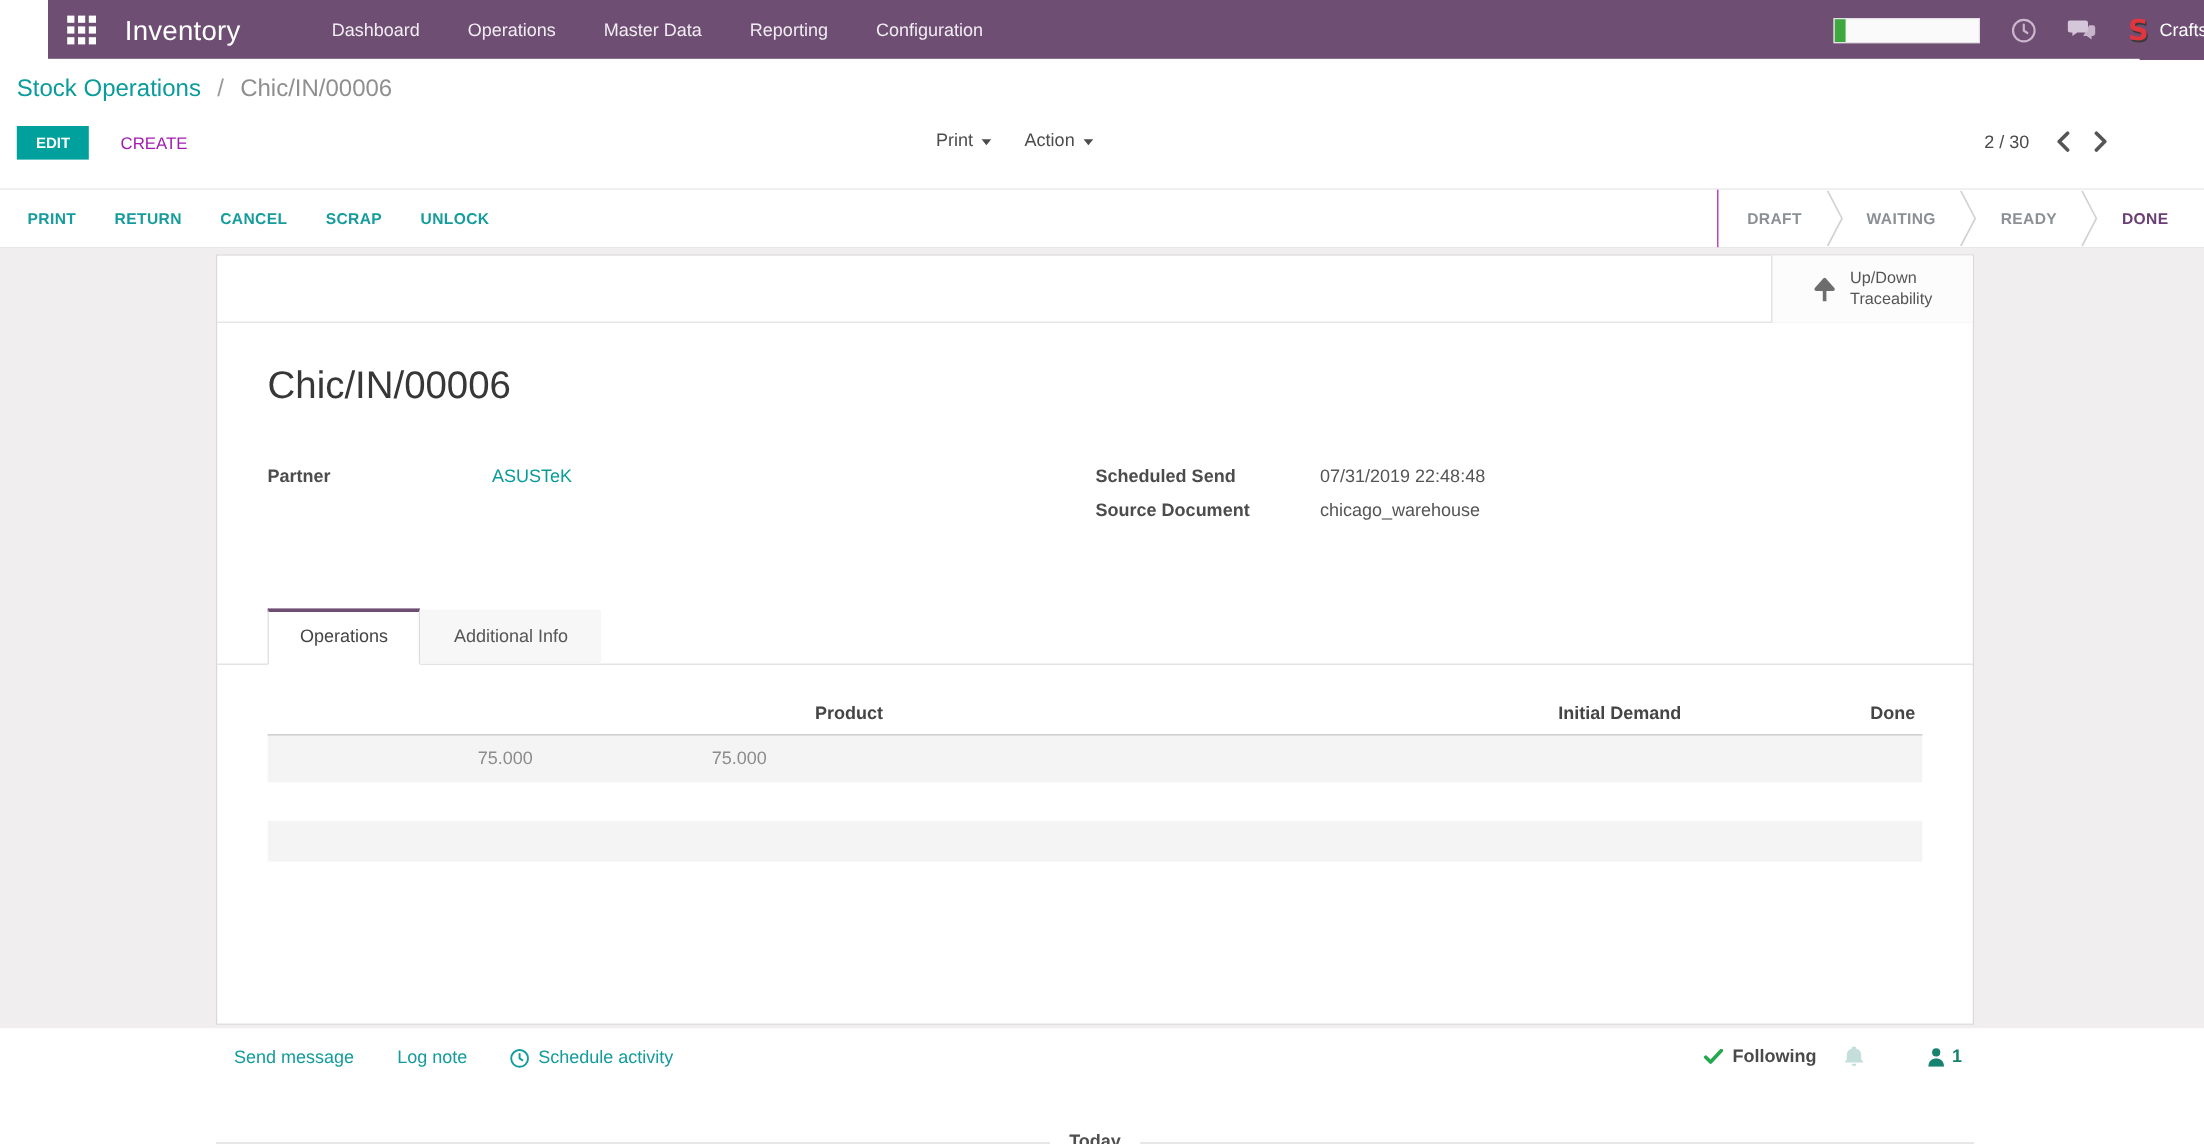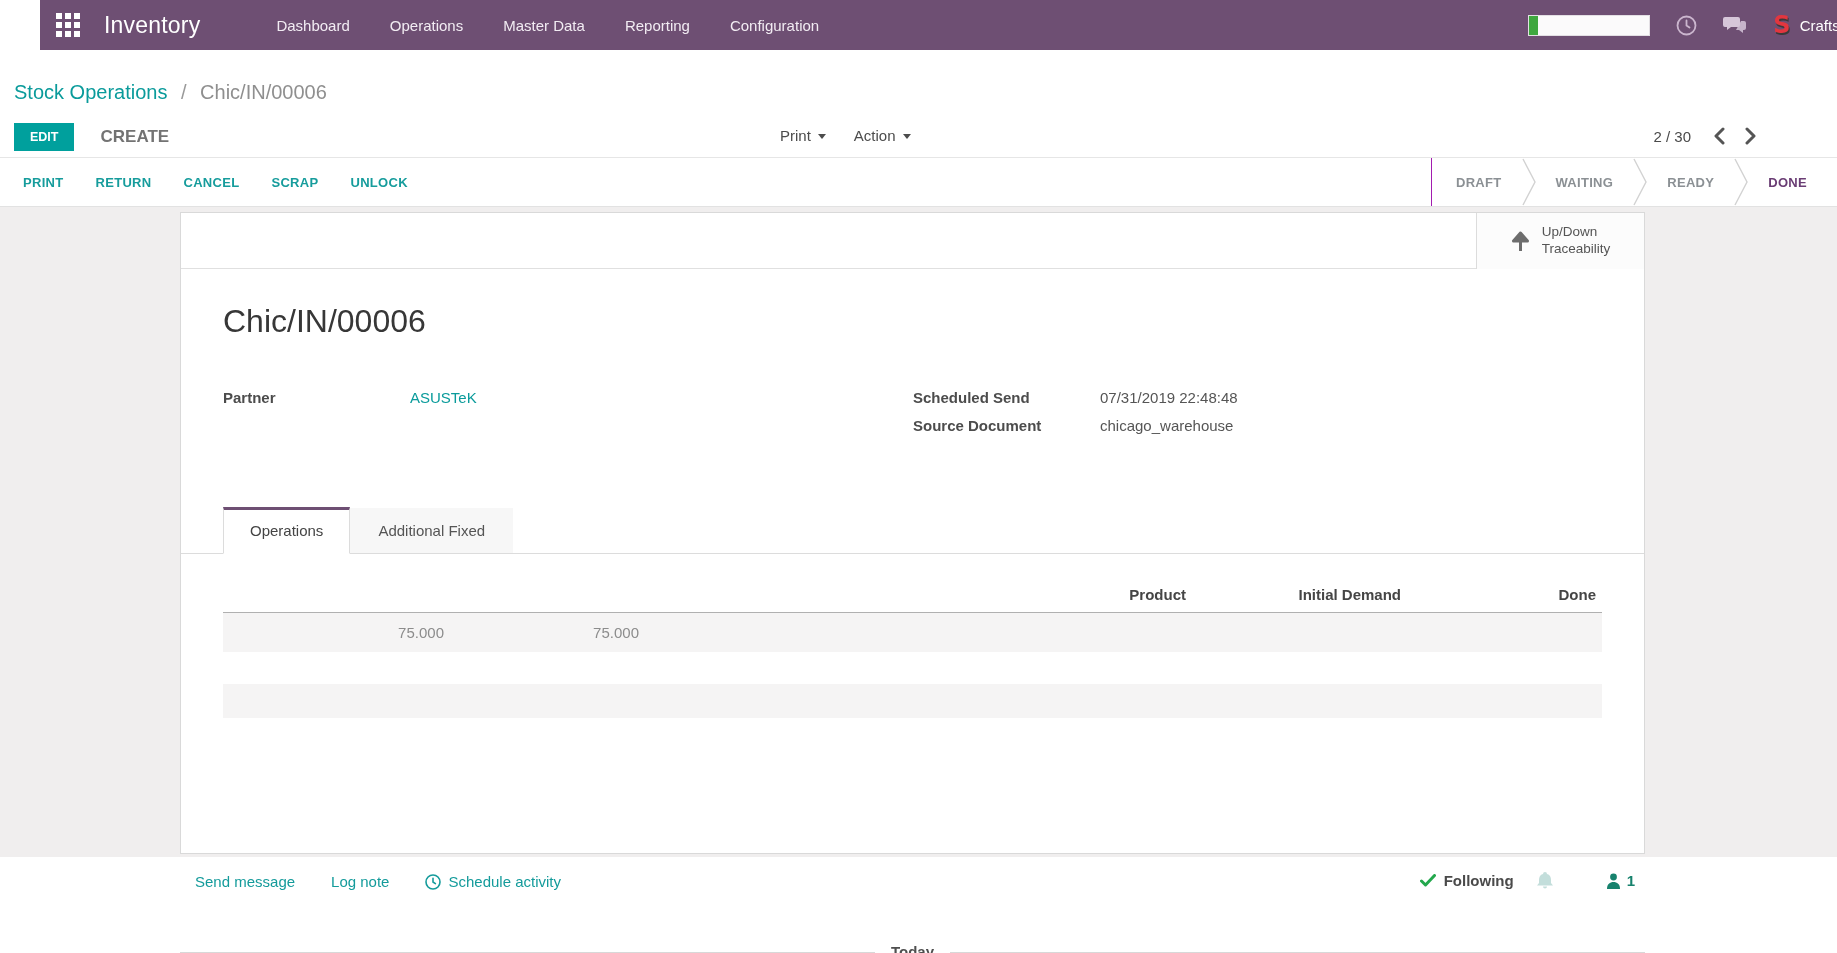--- a/index.html
+++ b/index.html
@@ -19,29 +19,29 @@
   .timer-widget { width:122px; height:21px; background:#fbfafb; border:1px solid #e3dfe4;
     position:relative; cursor:pointer; }
   .timer-fill { position:absolute; left:0; top:0; bottom:0; width:9px; background:#3fa73f; }
   .nav-icon { cursor:pointer; display:flex; align-items:center; }
   .user-block { display:flex; align-items:center; gap:9px; cursor:pointer; }
   .avatar-logo { font-size:24px; font-weight:900; color:#e2363f; line-height:1;
     text-shadow:1px 2px 0 #3a3a3a; font-family:"DejaVu Sans", sans-serif; }
   .user-name { color:#fff; font-size:15px; }
 
   
-  .control-panel { position:absolute; top:67px; left:0; width:1783px; height:107px; background:#fff; }
+  .control-panel { position:absolute; top:49px; left:0; width:1783px; height:107px; background:#fff; }
   .breadcrumb { position:absolute; top:14px; left:14px; font-size:20px; }
   .breadcrumb .bc-parent { color:#0a9b9b; cursor:pointer; }
   .breadcrumb .bc-sep { color:#9a9a9a; margin:0 8px; }
   .breadcrumb .bc-current { color:#8f8f8f; }
   .cp-buttons { position:absolute; top:56px; left:14px; display:flex; align-items:center; gap:26px; }
   .btn-edit { background:#00a09d; color:#fff; border:none; font-size:12.5px; font-weight:700;
     padding:7px 16px; cursor:pointer; font-family:inherit; }
-  .btn-create { background:none; border:none; color:#737373; font-size:17px; font-weight:700;
+  .btn-create { background:none; border:none; color:#a21caf; font-size:14px; font-weight:400;
     cursor:pointer; font-family:inherit; }
   .cp-dropdowns { position:absolute; top:60px; left:780px; display:flex; gap:28px; }
   .dropdown-toggle { display:flex; align-items:center; gap:7px; font-size:15px; color:#4c4c4c;
     cursor:pointer; font-weight:500; }
   .caret { width:0; height:0; border-left:4px solid transparent; border-right:4px solid transparent;
     border-top:5px solid #4c4c4c; margin-top:2px; }
   .pager { position:absolute; top:60px; right:26px; display:flex; align-items:center; gap:22px; }
   .pager-value { font-size:15px; color:#4a4a4a; }
   .pager-arrows { display:flex; gap:20px; }
   .pager-arrows svg { cursor:pointer; }
@@ -86,21 +86,21 @@
   .tab { font-size:15px; cursor:pointer; }
   .tab.active { background:#fff; color:#444; border:1px solid #dcdcdc; border-top:3px solid #6e4f73;
     border-bottom:1px solid #fff; margin-bottom:-1px; padding:12px 26px 14px; }
   .tab.inactive { background:#f7f7f7; color:#555; padding:14px 28px; }
 
   .o-table { margin:26px 42px 0; }
   .t-head { display:flex; padding:6px 6px 9px; border-bottom:1px solid #b0b0b0;
     font-size:15px; font-weight:700; color:#454545; }
   .t-row { display:flex; padding:11px 6px; background:#f5f4f4; font-size:15px; color:#8c8c8c;
     cursor:pointer; }
-  .col-product { flex:1; text-align:right; }
+  .col-product { flex:1; text-align:center; }
   .col-demand { width:215px; text-align:right; }
   .col-done { width:195px; text-align:right; }
   .t-empty { margin:32px 42px 0; height:34px; background:#f5f4f4; }
 
   
   .chatter { position:absolute; top:857px; left:0; width:1837px; height:96px; background:#fff; }
   .chatter-inner { position:absolute; left:180px; top:0; width:1465px; height:96px; }
   .chat-buttons { position:absolute; left:15px; top:16px; display:flex; align-items:center; gap:36px; }
   .chat-btn { background:none; border:none; color:#149b9b; font-size:15px; font-weight:500;
     cursor:pointer; font-family:inherit; display:flex; align-items:center; gap:7px; }
@@ -248,21 +248,21 @@
         </div>
         <div class="frow">
           <span class="flabel">Source Document</span>
           <span class="fvalue">chicago_warehouse</span>
         </div>
       </div>
     </div>
 
     <div class="tabs">
       <div class="tab active">Operations</div>
-      <div class="tab inactive">Additional Fixed</div>
+      <div class="tab inactive">Additional Info</div>
     </div>
 
     <div class="o-table">
       <div class="t-head">
         <span class="col-product">Product</span>
         <span class="col-demand">Initial Demand</span>
         <span class="col-done">Done</span>
       </div>
       <div class="t-row">
         <span class="col-demand">75.000</span>

